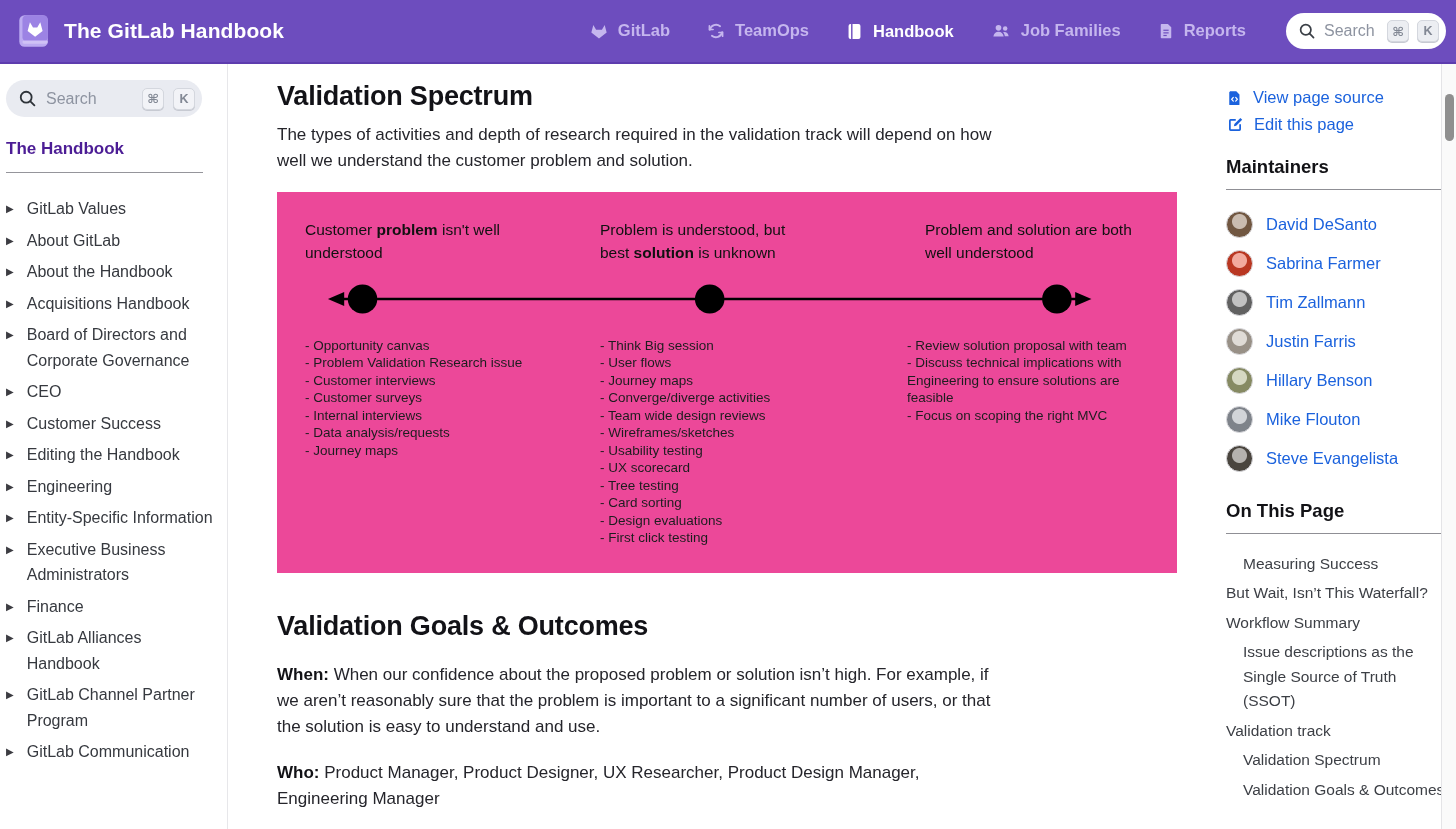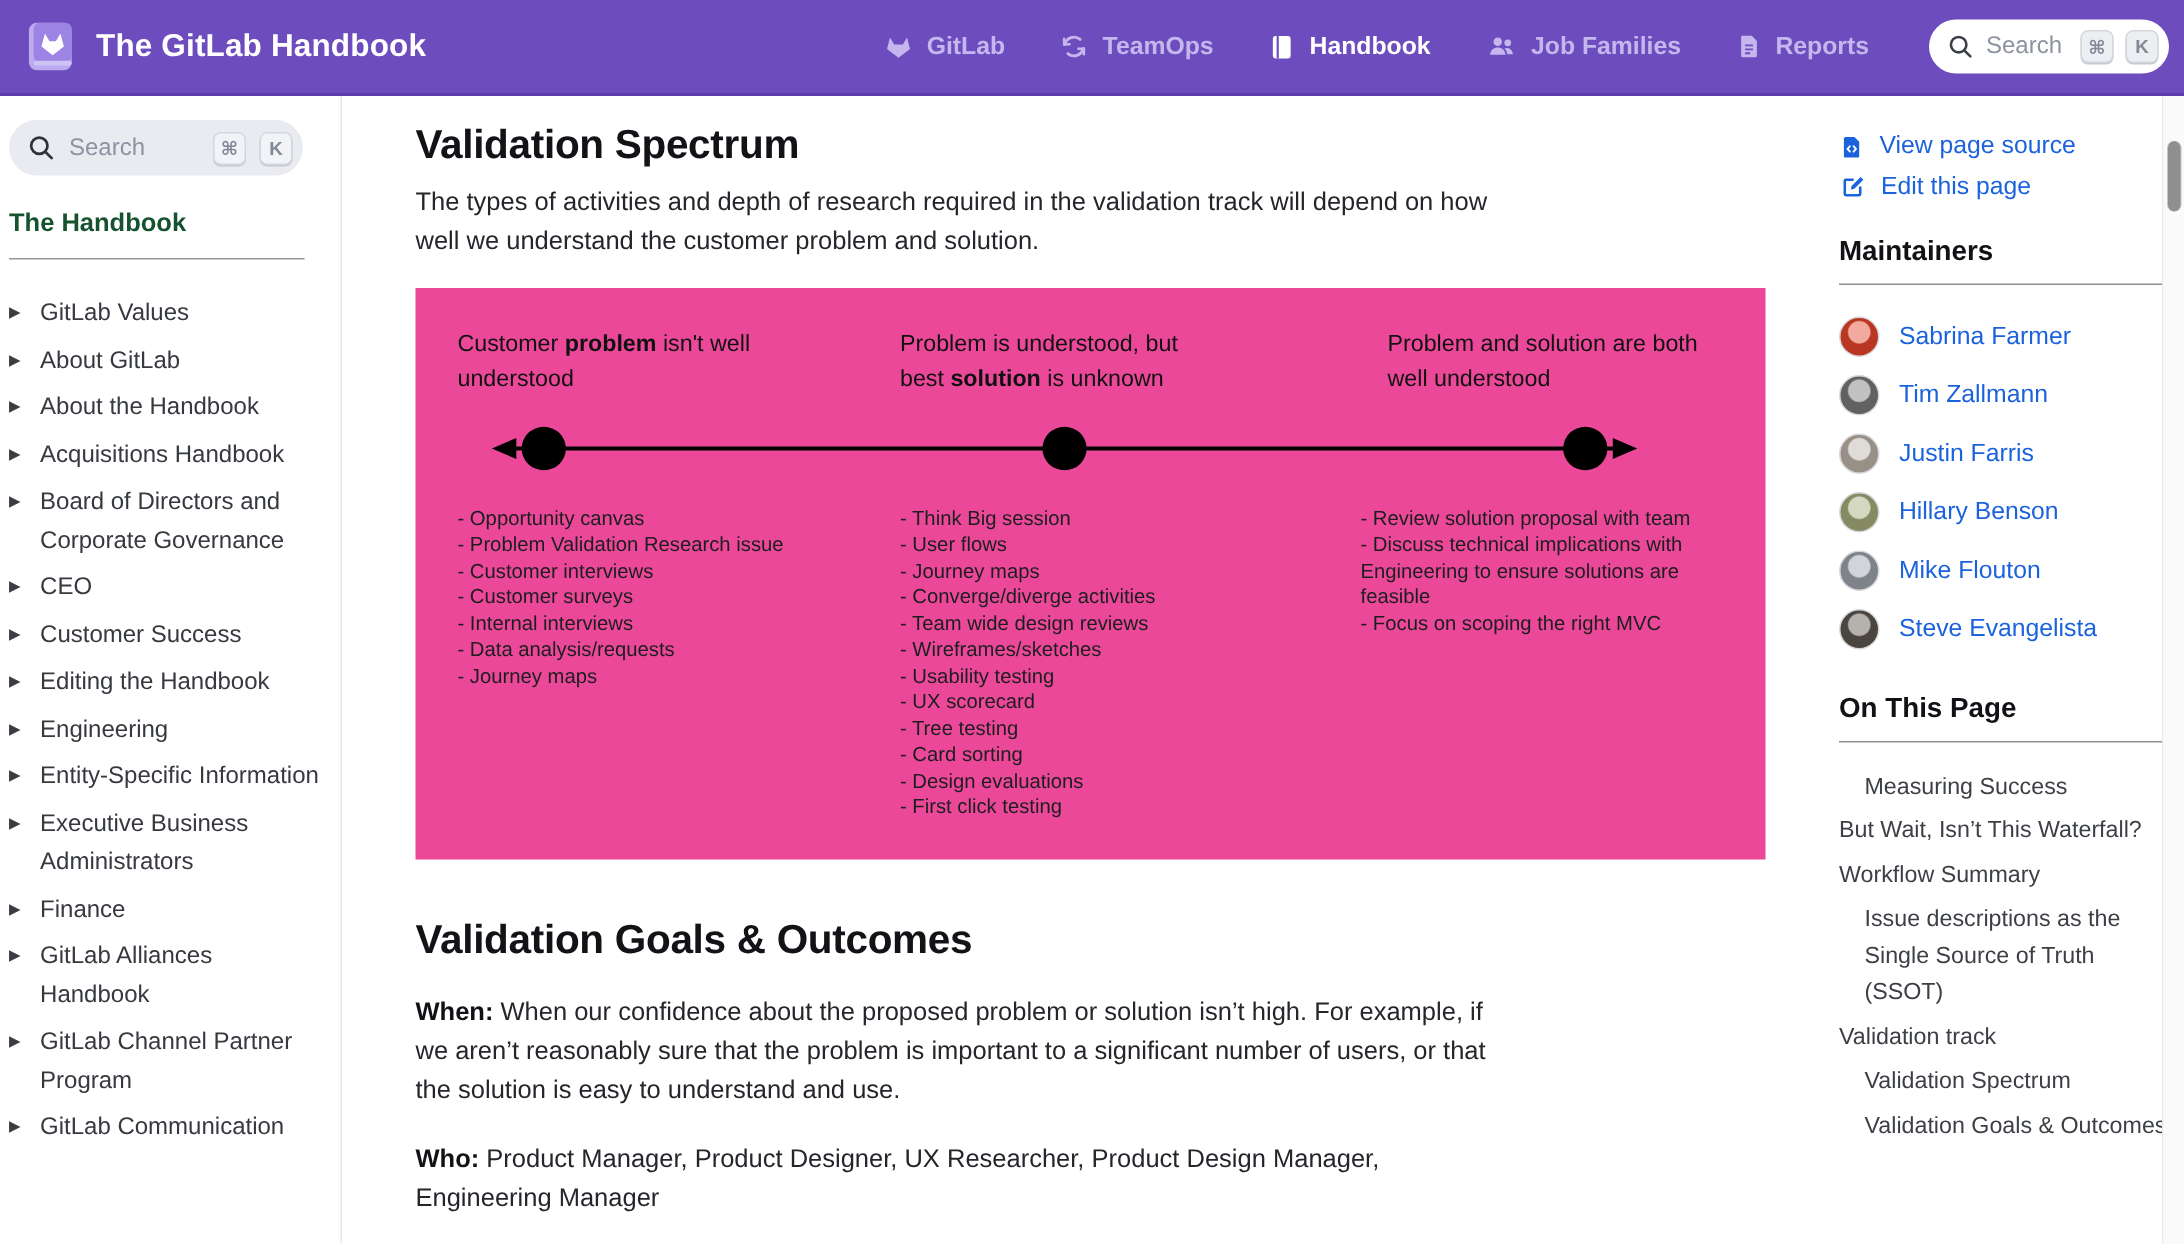--- a/index.html
+++ b/index.html
@@ -5,41 +5,41 @@
   * { margin: 0; padding: 0; box-sizing: border-box; }
   html, body { width: 1456px; height: 829px; overflow: hidden; background: #fff;
     font-family: "Liberation Sans", "DejaVu Sans", sans-serif; }
 
   
   .header { height: 64px; background: #6d4dbe; border-bottom: 2px solid #5d3cae;
     display: flex; align-items: center; padding: 0 10px 0 14px; position: relative; z-index: 5; }
   .logo { display: flex; align-items: center; cursor: pointer; }
   .app-title { color: #fff; font-size: 21px; font-weight: 700; margin-left: 12px; letter-spacing: .1px; }
   .top-nav { margin-left: auto; display: flex; align-items: center; gap: 36px; margin-right: 40px; }
-  .nav-item { display: flex; align-items: center; gap: 9px; color: #c5b6ee; font-size: 16.5px;
+  .nav-item { display: flex; gap: 9px; color: #c5b6ee; font-size: 16.5px;
     font-weight: 600; cursor: pointer; white-space: nowrap; }
   .nav-item.active { color: #ffffff; font-weight: 700; }
   .nav-item svg { flex: 0 0 auto; }
   .hdr-search { width: 160px; height: 36px; background: #ffffff; border-radius: 18px;
     display: flex; align-items: center; padding: 0 7px 0 12px; gap: 8px; cursor: text; }
   .hdr-search .ph { color: #8d93a0; font-size: 16px; flex: 1; }
   .key { display: inline-flex; align-items: center; justify-content: center; min-width: 22px; height: 22px;
     padding: 0 4px; border-radius: 5px; background: #eceef2; border: 1px solid #d4d7de;
     box-shadow: 0 1px 0 #c7cad2; color: #82889422; color: #828894; font-size: 12.5px; font-weight: 600; }
 
   
   .layout { display: flex; height: 765px; }
 
   
   .left { width: 228px; flex: 0 0 228px; border-right: 1px solid #e7e7ea; padding: 16px 12px 0 6px; overflow: hidden; }
   .side-search { width: 196px; height: 37px; background: #e9ebf1; border-radius: 19px;
     display: flex; align-items: center; padding: 0 7px 0 12px; gap: 9px; cursor: text; }
   .side-search .ph { color: #8d93a0; font-size: 16px; flex: 1; }
   .side-search .key { background: #f2f3f7; }
-  .side-title { margin: 22px 0 0 0; font-size: 17px; font-weight: 700; color: #14532d; }
+  .side-title { margin: 22px 0 0 0; font-size: 17px; font-weight: 700; color: #4c1d95; }
   .side-rule { border: none; border-top: 1px solid #95959b; margin: 13px 0 0 0; width: 197px; }
   .side-list { list-style: none; margin-top: 23px; }
   .side-list li { display: flex; gap: 13px; font-size: 16px; color: #36393f; line-height: 25.5px;
     margin-bottom: 6px; cursor: pointer; }
   .tri { font-size: 10px; color: #3c3c42; line-height: 25.5px; flex: 0 0 auto; }
 
   
   .main { flex: 1 1 auto; padding: 17px 35px 0 49px; overflow: hidden; }
   .h2 { font-size: 27px; font-weight: 600; color: #121217; letter-spacing: -.2px; }
   .intro { margin-top: 10px; font-size: 17px; line-height: 26px; color: #25252b; max-width: 720px; }
@@ -314,20 +314,24 @@
         <path d="M4 6.2A2.2 2.2 0 0 1 6.2 4H13v2.3H6.3v11.4h11.4V11H20v6.8a2.2 2.2 0 0 1-2.2 2.2H6.2A2.2 2.2 0 0 1 4 17.8z"></path>
         <path d="M10.5 13.8l.7-3.1 8-8 2.4 2.4-8 8z"></path>
       </svg>
       <span>Edit this page</span>
     </div>
 
     <div class="rb-h">Maintainers</div>
     <hr class="rb-rule">
     <ul class="m-list">
 
+        <li>
+          <span class="avatar" style="background-color: rgb(138, 106, 79);"></span>
+          <a class="m-name">David DeSanto</a>
+        </li>
 
         <li>
           <span class="avatar" style="background-color: rgb(226, 67, 41);"></span>
           <a class="m-name">Sabrina Farmer</a>
         </li>
 
         <li>
           <span class="avatar" style="background-color: rgb(118, 118, 118);"></span>
           <a class="m-name">Tim Zallmann</a>
         </li>

